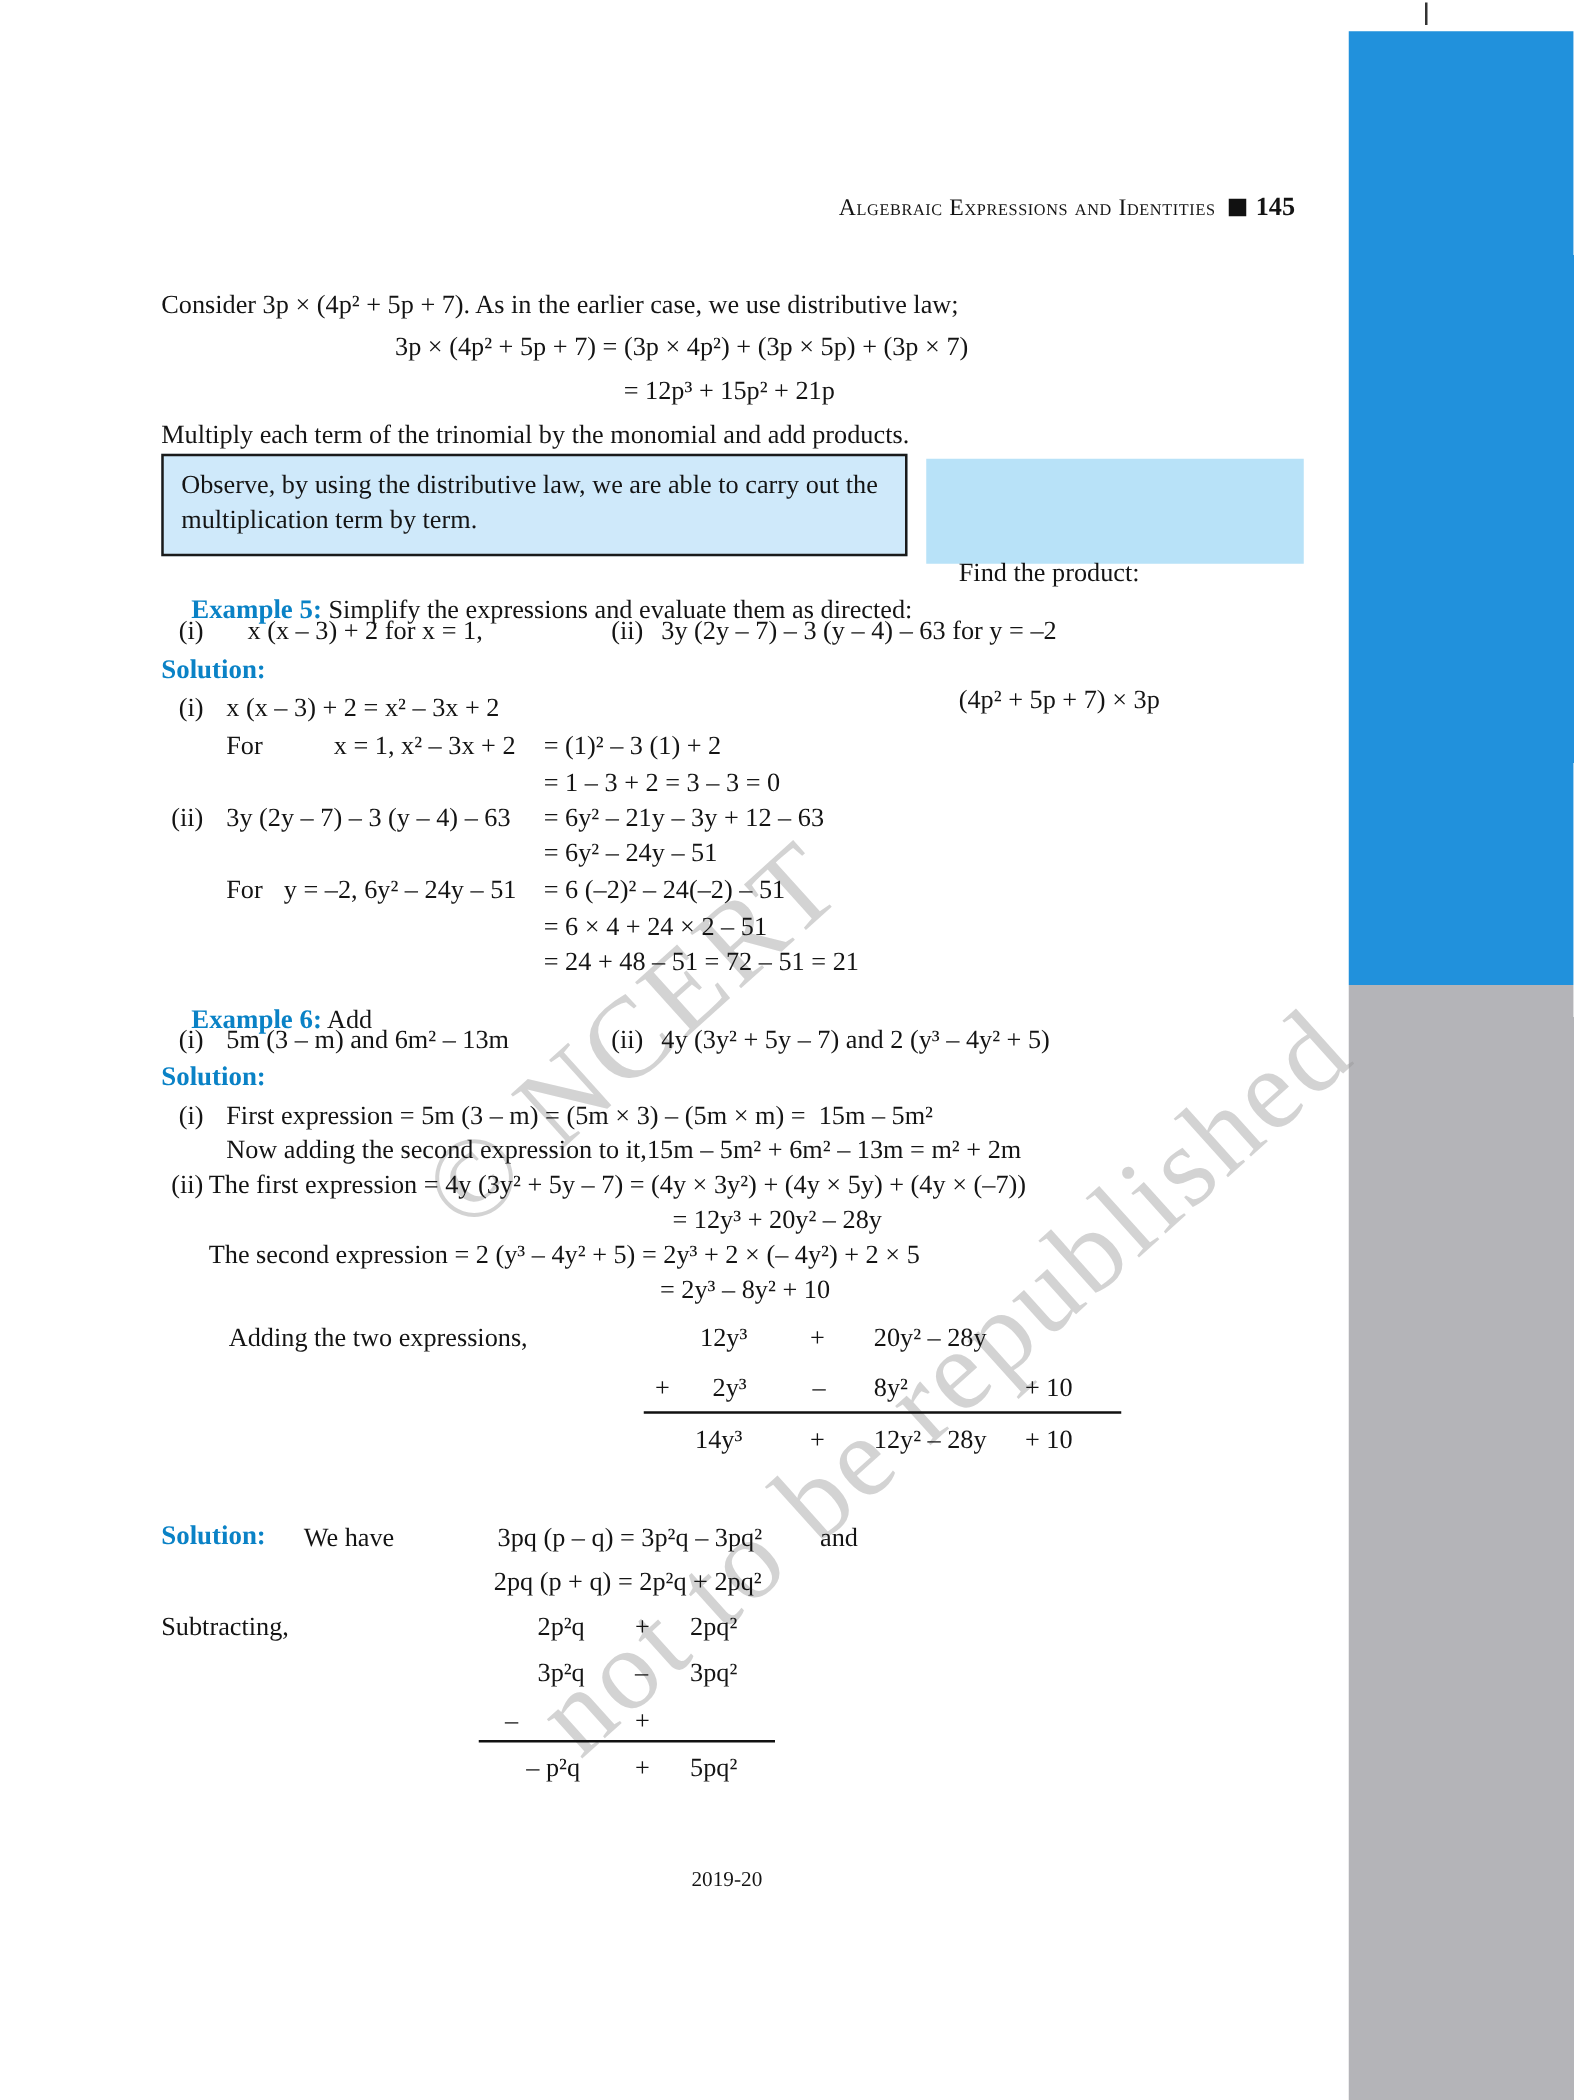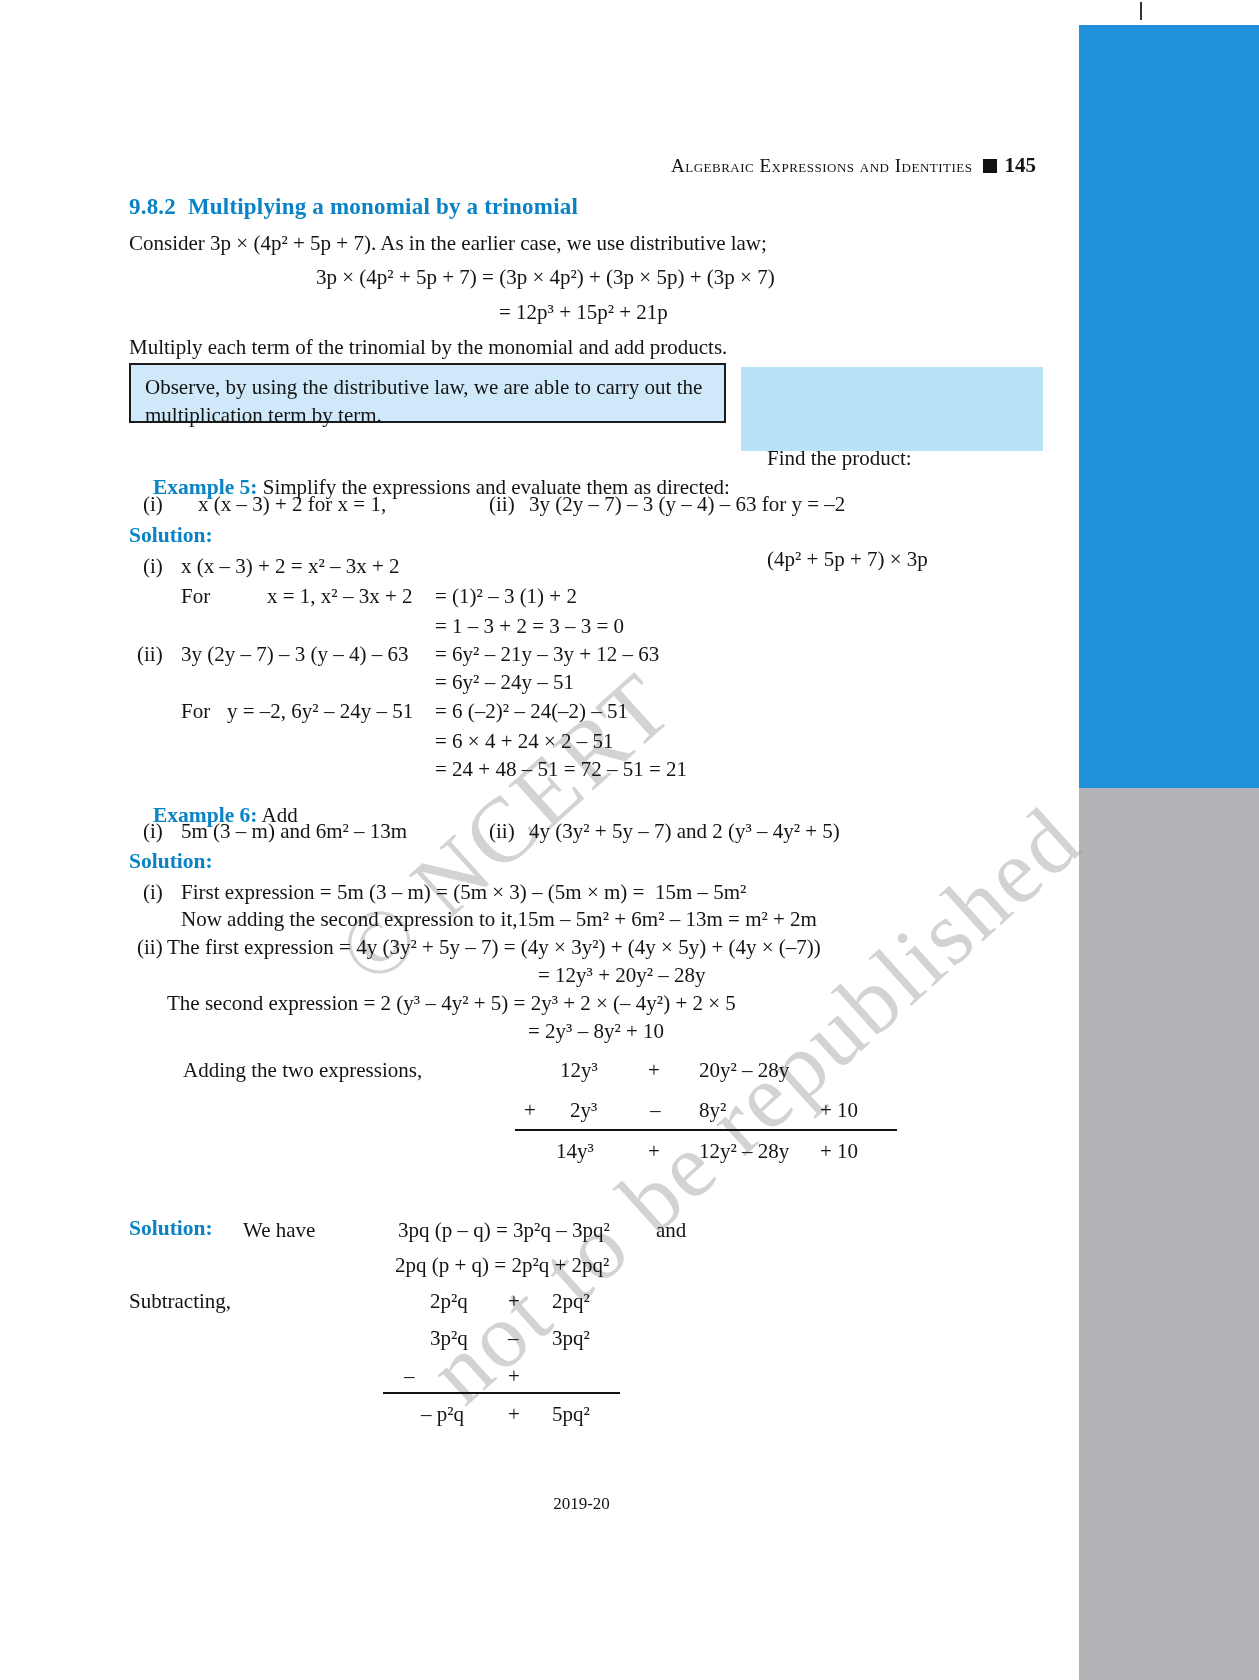--- a/index.html
+++ b/index.html
@@ -52,27 +52,26 @@
     <div>© NCERT</div>
     <div>not to be republished</div>
   </div>
 
   <div class="content">
 
     <div class="abs header-line" style="top:131px; left:0; width:1036px; text-align:right;">
       <span class="smallcaps">Algebraic Expressions and Identities</span><span class="hsq"></span><span class="pgnum">145</span>
     </div>
 
-    <div class="abs heading" style="top:194px; left:129px;">9.8.2  Multiplying a monomial by a trinomial</div>
     <div class="abs t" style="top:230px; left:129px;">Consider 3p × (4p² + 5p + 7). As in the earlier case, we use distributive law;</div>
     <div class="abs t" style="top:264px; left:316px;">3p × (4p² + 5p + 7) = (3p × 4p²) + (3p × 5p) + (3p × 7)</div>
     <div class="abs t" style="top:299px; left:499px;text-align:center;">= 12p³ + 15p² + 21p</div>
     <div class="abs t" style="top:334px; left:129px;">Multiply each term of the trinomial by the monomial and add products.</div>
 
-    <div class="observe-box" style="top:363px; left:129px; width:597px; height:60px;">
+    <div class="observe-box" style="top:363px; left:129px; width:597px; height:82px;">
       <span>Observe, by using the distributive law, we are able to carry out the multiplication term by term.</span>
     </div>
 
     <div class="try-body" style="top:367px; left:741px; width:302px; height:84px;">
       <div>Find the product:</div>
       <div>(4p² + 5p + 7) × 3p</div>
     </div>
 
     <div class="abs" style="top:456px; left:129px;">
       <span class="exlabel">Example 5:</span><span class="t"> </span><span class="t">Simplify the expressions and evaluate them as directed:</span>

